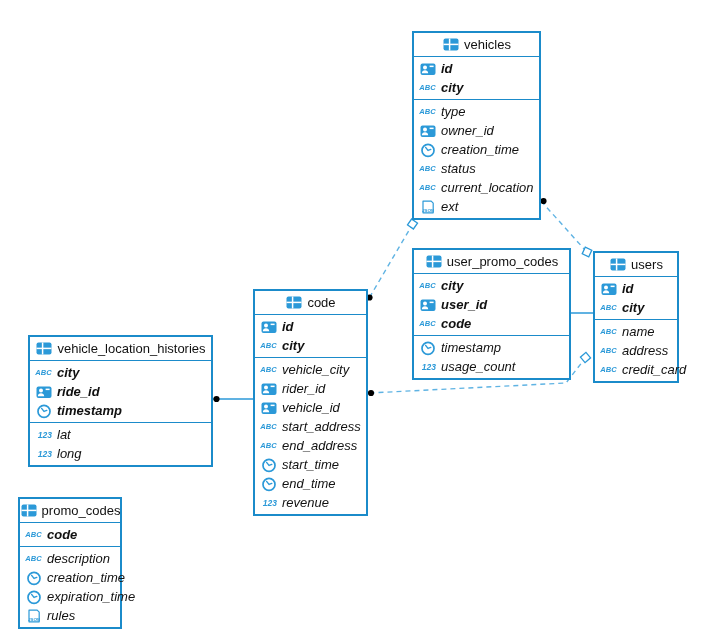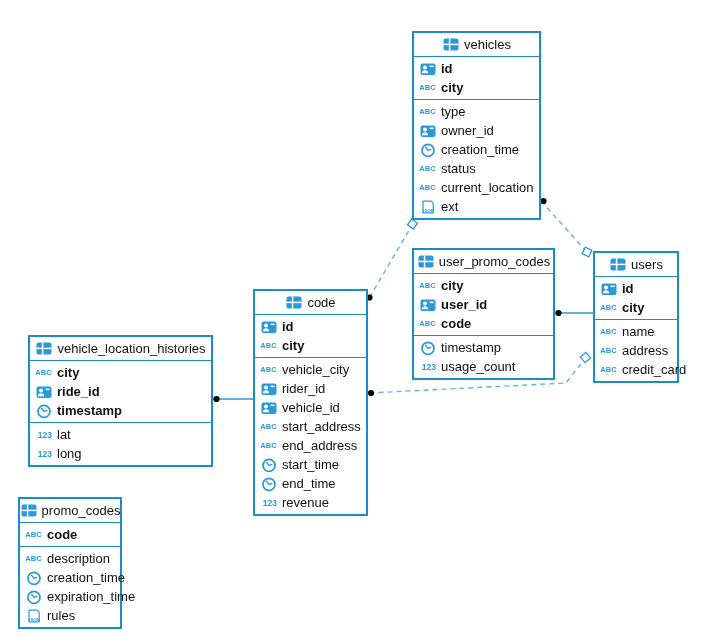--- a/index.html
+++ b/index.html
@@ -13,21 +13,21 @@
     box-sizing:border-box;color:var(--text);
   }
   .tbl-header{
     height:23px;display:flex;align-items:center;justify-content:center;gap:5px;
     border-bottom:1.5px solid var(--blue);font-size:13px;white-space:nowrap;padding:0 15px;
   }
   .sec{padding:2px 0;}
   .sec + .sec{border-top:1.5px solid var(--blue);}
   .row{
     height:19px;display:flex;align-items:center;gap:5px;padding:0 5px;
-    font-size:13px;white-space:nowrap;
+    font-size:13px;white-space:nowrap;font-style:italic;
   }
   .row.pk{font-weight:bold;}
   .ficon{width:17px;height:16px;display:inline-flex;align-items:center;justify-content:flex-end;flex:none;}
   .glyph-abc{font-size:7.5px;font-weight:bold;color:var(--icon);letter-spacing:.2px;}
   .glyph-num{font-size:8.5px;font-weight:bold;color:var(--icon);}
 </style>
 </head>
 <body>
 
 <div class="canvas" style="--blue: #1b8bca; --icon: #2b99d8; --text: #111111; --bg: #ffffff;">
@@ -130,21 +130,21 @@
             <span class="ficon">
               <svg width="16" height="16" viewBox="0 0 16 16">
                 <path d="M3 2.2 h8.2 l2 2 v9.6 h-10.2 z" fill="none" stroke="#2b99d8" stroke-width="1.2" stroke-linejoin="round"></path>
                 <text x="8" y="12.6" font-size="4.4" font-weight="bold" fill="#2b99d8" text-anchor="middle" font-family="Liberation Sans,sans-serif">JSON</text>
               </svg>
             </span>
             <span>ext</span>
           </div>
         </div>
       </div>
-      <div class="tbl" style="left: 412px; top: 248px; width: 143px;">
+      <div class="tbl" style="left: 412px; top: 248px; width: 159px;">
         <div class="tbl-header">
           <span class="ficon">
             <svg width="16" height="15" viewBox="0 0 16 15">
               <rect x="0.5" y="1.5" width="15" height="12" rx="2" fill="#2b99d8"></rect>
               <line x1="0.5" y1="7.4" x2="15.5" y2="7.4" stroke="#fff" stroke-width="1.5"></line>
               <line x1="6.6" y1="1.5" x2="6.6" y2="13.5" stroke="#fff" stroke-width="1.5"></line>
             </svg>
           </span>
           <span>user_promo_codes</span>
         </div>

